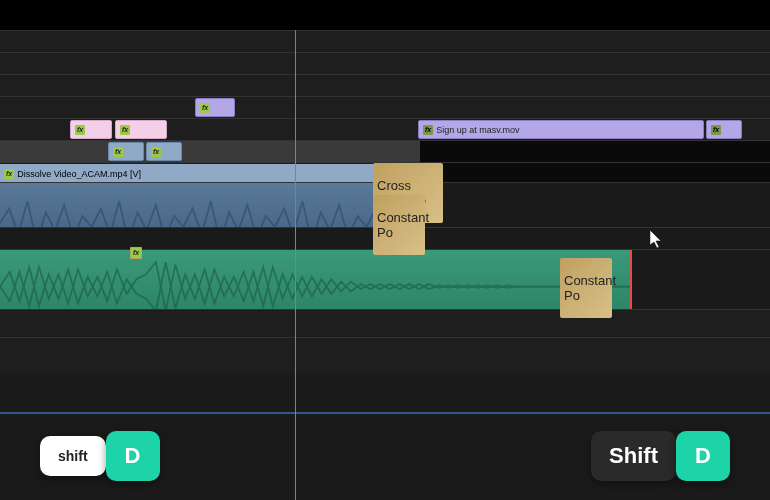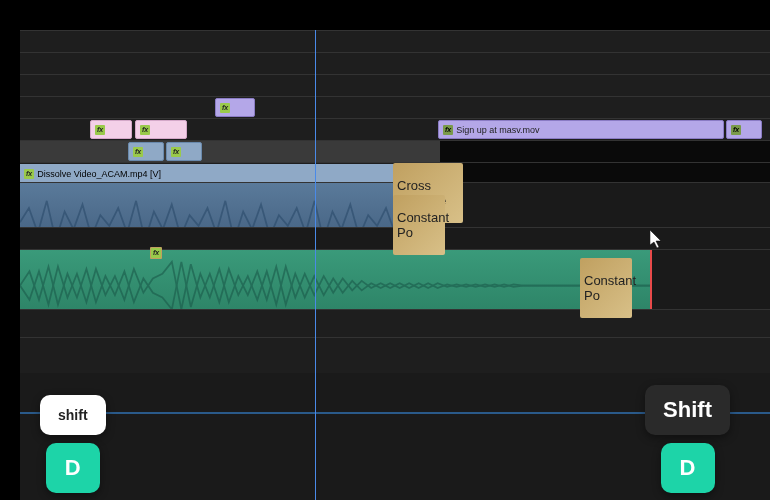--- a/index.html
+++ b/index.html
@@ -1,32 +1,32 @@
 <!DOCTYPE html>
 <html><head>
 <meta charset="utf-8">
 <style>
 * { margin: 0; padding: 0; box-sizing: border-box; }
 body { background: #000; font-family: Arial, sans-serif; overflow: hidden; width: 770px; height: 500px; position: relative; }
-.timeline { position: absolute; top: 30px; left: 0; right: 0; bottom: 0; background: #1a1a1a; margin-left: 20px; }
+.timeline { position: absolute; top: 30px; left: 0; right: 0; bottom: 0; background: #1a1a1a; }
 .track-row { border-top: 1px solid #333; height: 22px; background: #1e1e1e; position: relative; }
 .track-row.taller { height: 45px; }
 .track-row.tallest { height: 60px; }
 .clip { position: absolute; top: 1px; bottom: 1px; border-radius: 2px; font-size: 9px; padding: 2px 4px; overflow: hidden; white-space: nowrap; display: flex; align-items: center; }
 .clip-purple { background: #b4a7e8; color: #222; border: 1px solid #8a7bc4; }
 .clip-pink { background: #f4d0e8; color: #222; border: 1px solid #d4a8c8; }
 .clip-blue { background: #8fa9c6; color: #222; border: 1px solid #6a8aad; }
 .video-track { background: linear-gradient(to bottom, #5a7a9a 0%, #4a6888 100%); position: relative; }
 .audio-track { background: linear-gradient(to bottom, #3a9a7a 0%, #2e8568 100%); position: relative; }
 .waveform { position: absolute; inset: 0; opacity: 0.6; }
 .fx-badge { display: inline-block; background: #9aca4a; color: #222; font-size: 7px; padding: 0 2px; border-radius: 1px; margin-right: 3px; height: 10px; line-height: 10px; font-style: italic; font-weight: bold; }
 .fx-badge-dark { display: inline-block; background: #7a9a4a; color: #000; font-size: 7px; padding: 0 2px; border-radius: 1px; margin-right: 3px; height: 10px; line-height: 10px; font-style: italic; font-weight: bold; }
 .playhead { position: absolute; top: 0; bottom: 0; left: 295px; width: 1px; background: #4a8ae8; z-index: 100; pointer-events: none; }
 .transition { position: absolute; background: linear-gradient(135deg, #c0a060 0%, #d8c088 100%); color: #222; font-size: 13px; padding: 15px 4px; border-radius: 2px; z-index: 5; }
-.key-overlay { position: absolute; bottom: 7px; display: flex; gap: 8px; align-items: center; z-index: 200; flex-direction: column; }
+.key-overlay { position: absolute; bottom: 19px; display: flex; align-items: center; z-index: 200; }
 .key-overlay.left { left: 40px; }
 .key-overlay.right { right: 40px; }
 .key { border-radius: 10px; padding: 12px 18px; font-weight: bold; font-size: 22px; display: inline-flex; align-items: center; justify-content: center; min-width: 54px; box-shadow: 0 3px 8px rgba(0,0,0,0.4); }
 .key-white { background: #fff; color: #222; font-size: 14px; }
 .key-dark { background: #2a2a2a; color: #fff; }
 .key-teal { background: #1dd4a8; color: #fff; }
 .cursor-arrow { position: absolute; z-index: 150; color: #fff; font-size: 16px; }
 .clip-edge-right { position: absolute; right: 0; top: 0; bottom: 0; width: 2px; background: #e84a4a; }
 .timeline-bar { position: absolute; height: 2px; background: #2a5a8a; left: 0; right: 0; }
 .dark-region { position: absolute; background: #0a0a0a; }

